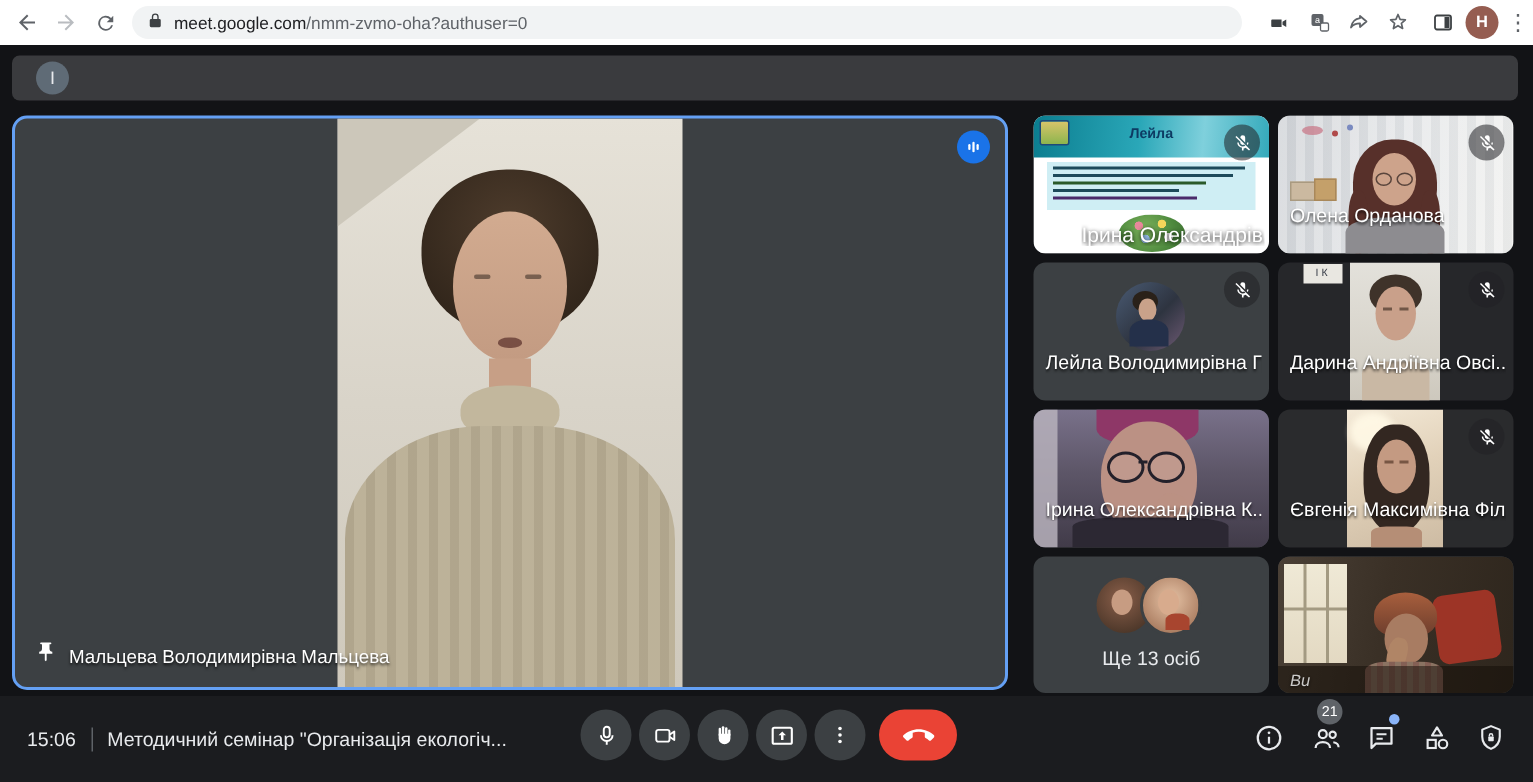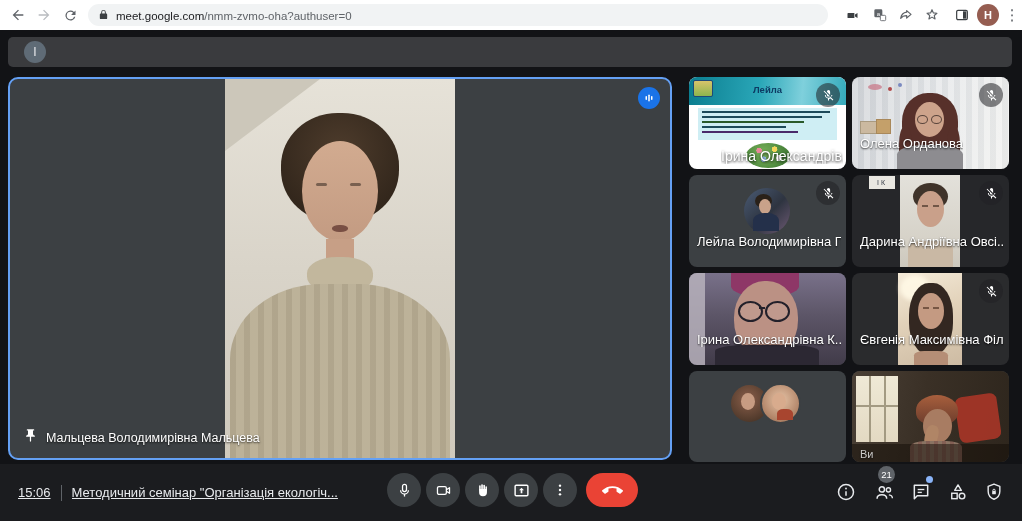--- a/index.html
+++ b/index.html
@@ -21,21 +21,21 @@
   i{position:absolute;display:block;}
   .t-name{position:absolute;left:8px;bottom:18px;color:#fff;font-size:12px;white-space:nowrap;overflow:hidden;max-width:92%;text-shadow:0 1px 2px rgba(0,0,0,.85);}
   .muteic{position:absolute;top:6px;right:6px;width:24px;height:24px;border-radius:50%;background:rgba(32,33,36,.55);display:flex;align-items:center;justify-content:center;z-index:5;}
   
   .main-tile{position:absolute;left:8px;top:47px;width:664px;height:383px;background:#3c4043;border:2.5px solid #64a0f4;border-radius:10px;overflow:hidden;box-sizing:border-box;}
   .speakic{position:absolute;top:8px;right:10px;width:22px;height:22px;border-radius:50%;background:#1a73e8;display:flex;align-items:center;justify-content:center;z-index:6;}
   .main-name{position:absolute;left:36px;bottom:13px;color:#fff;font-size:12.5px;text-shadow:0 1px 2px rgba(0,0,0,.8);z-index:6;}
   .pinic{position:absolute;left:13px;bottom:11px;z-index:6;}
   
   .bot{position:absolute;left:0;top:434px;width:1022px;height:57px;background:#1b1c1f;}
-  .meta{position:absolute;left:18px;top:0;height:57px;display:flex;align-items:center;gap:10px;color:#e8eaed;font-size:13px;white-space:nowrap;text-decoration:underline;}
+  .meta{position:absolute;left:18px;top:0;height:57px;display:flex;align-items:center;gap:10px;color:#e8eaed;font-size:13px;white-space:nowrap;}
   .meta .sep{width:1px;height:16px;background:#5f6368;}
   .cbtn{position:absolute;top:9px;width:34px;height:34px;border-radius:50%;background:#3c4043;display:flex;align-items:center;justify-content:center;}
   .endbtn{position:absolute;top:9px;left:586px;width:52px;height:34px;border-radius:17px;background:#ea4335;display:flex;align-items:center;justify-content:center;}
   .rbtn{position:absolute;top:16px;width:24px;height:24px;display:flex;align-items:center;justify-content:center;}
   .badge{position:absolute;left:878px;top:2px;width:17px;height:17px;border-radius:50%;background:#5f6368;color:#fff;font-size:9.5px;display:flex;align-items:center;justify-content:center;z-index:3;}
   .bluedot{position:absolute;left:926px;top:12px;width:7px;height:7px;border-radius:50%;background:#8ab4f8;z-index:3;}
   
   .slide-title{position:absolute;left:0;top:7px;width:100%;text-align:center;color:#0d3b63;font-weight:bold;font-size:9.5px;z-index:2;}
   .big-name{position:absolute;left:32px;bottom:5px;color:#fff;font-size:14px;white-space:nowrap;overflow:hidden;max-width:78%;text-shadow:0 1px 3px rgba(0,0,0,.9);z-index:4;}
   .presentic{position:absolute;left:7px;bottom:7px;z-index:4;opacity:.85;}
@@ -252,23 +252,24 @@
     </div>
 
     <div class="tile" style="left:689px;top:341px;width:157px;height:91px;">
       <div class="vid">
         <i style="left:42px;top:14px;width:37px;height:37px;border-radius:50%;background:radial-gradient(circle at 45% 38%,#8a5f4a,#4e382a 75%);"></i>
         <i style="left:52px;top:22px;width:14px;height:17px;border-radius:50%;background:#c79c82;"></i>
         <i style="left:73px;top:14px;width:37px;height:37px;border-radius:50%;background:radial-gradient(circle at 50% 40%,#e6c3a6,#a87a5e 80%);border:2px solid #3c4043;box-sizing:content-box;margin-left:-2px;margin-top:-2px;"></i>
         <i style="left:83px;top:22px;width:14px;height:17px;border-radius:50%;background:#d8ab8d;"></i>
         <i style="left:88px;top:38px;width:16px;height:11px;border-radius:40% 40% 0 0;background:#a8452f;"></i>
       </div>
-    </div>
-
-    <div class="tile" style="left:852px;top:341px;width:157px;height:91px;">
+      <div class="more-label">Ще 13 осіб</div>
+    </div>
+
+    <div class="tile" style="left:852px;top:341px;width:157px;height:91px;font-style:italic;">
       <div class="vid">
         <i style="inset:0;background:linear-gradient(100deg,#4a4036 0%,#3a3026 45%,#2e261d 100%);"></i>
         <i style="left:4px;top:5px;width:42px;height:66px;background:linear-gradient(#efe9d6,#e3d9c2);"></i>
         <i style="left:17px;top:5px;width:2px;height:66px;background:#a39a82;"></i>
         <i style="left:32px;top:5px;width:2px;height:66px;background:#a39a82;"></i>
         <i style="left:4px;top:34px;width:42px;height:2px;background:#a39a82;"></i>
         <i style="right:10px;top:24px;width:42px;height:46px;border-radius:7px;background:#a93527;transform:rotate(-8deg);opacity:.9;"></i>
         <i style="left:64px;top:24px;width:42px;height:30px;border-radius:50% 50% 40% 40%;background:linear-gradient(#a85f3d,#6b3c2c);"></i>
         <i style="left:71px;top:38px;width:29px;height:34px;border-radius:50%;background:#a87c62;"></i>
         <i style="left:73px;top:54px;width:13px;height:22px;border-radius:40%;background:#b08566;transform:rotate(14deg);"></i>

